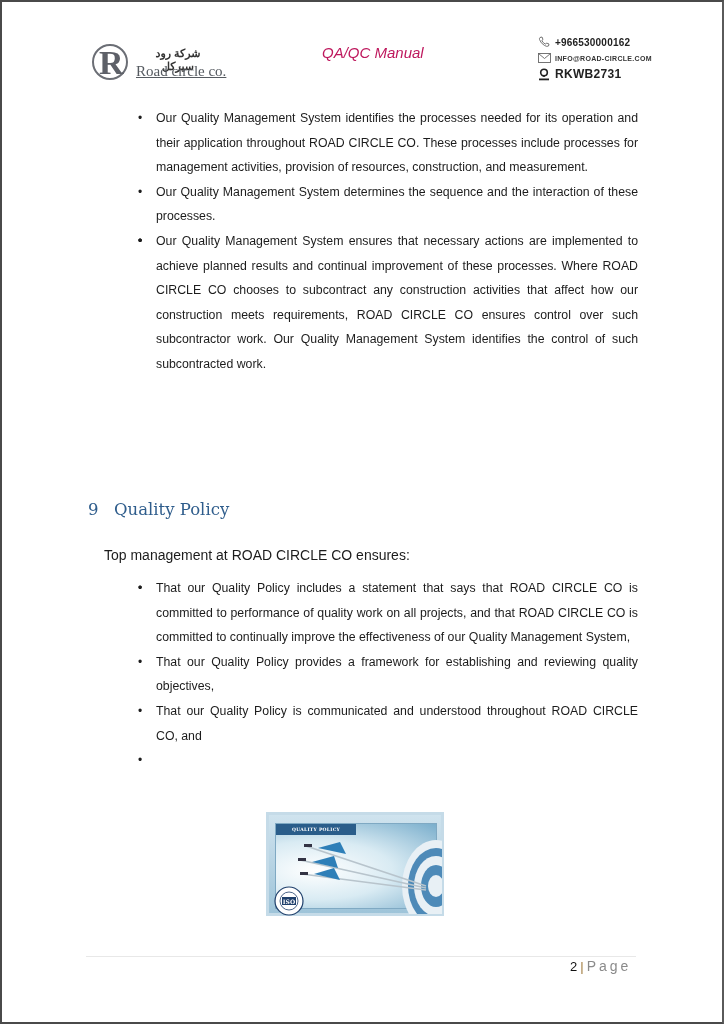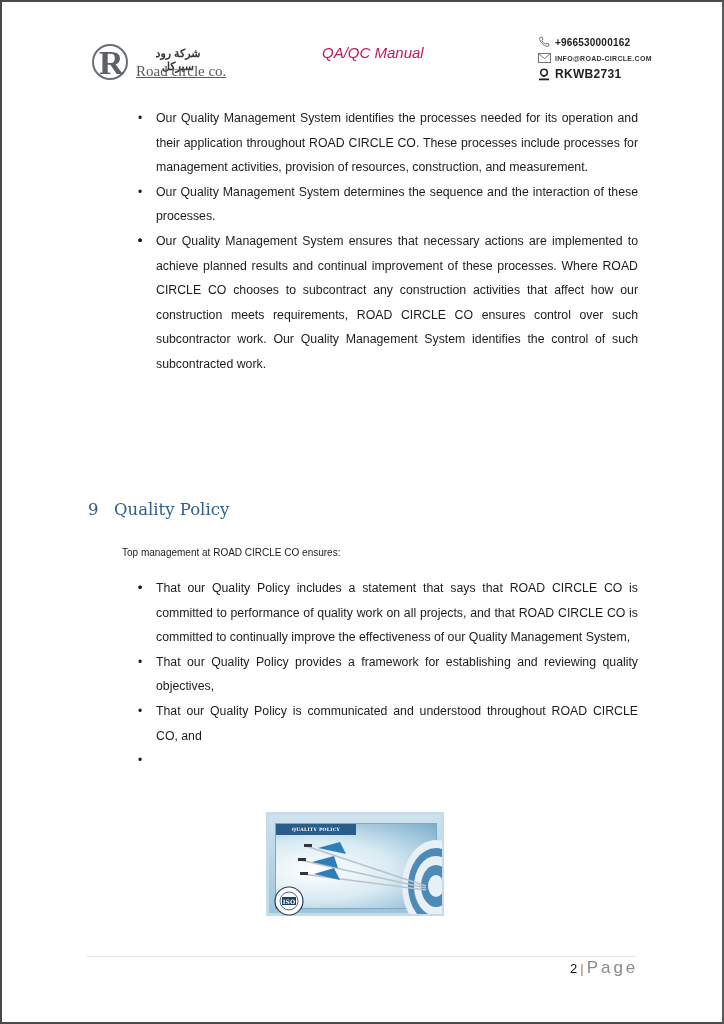--- a/index.html
+++ b/index.html
@@ -54,21 +54,21 @@
       position: absolute; left: 0; top: 0; font-size: 12px;
     }
     .list-a { top: 106px; }
     .list-b { top: 576px; }
 
     .heading {
       position: absolute; left: 88px; top: 500px; font-family: "DejaVu Serif", serif;
       font-size: 16.5px; font-weight: normal; color: #2f5d8c;
     }
     .heading .num { display: inline-block; width: 26px; }
-    .intro { position: absolute; left: 122px; top: 547px; font-size: 10px; color: #1c1c1c; }
+    .intro { position: absolute; left: 104px; top: 547px; font-size: 14px; color: #1c1c1c; }
 
     
     .figure {
       position: absolute; left: 266px; top: 812px; width: 178px; height: 104px;
       background: linear-gradient(180deg, #cfe3ee 0%, #9ec4d9 100%);
       box-sizing: border-box; border: 3px solid #c5dbe8;
     }
     .figure-inner {
       position: absolute; left: 6px; top: 8px; right: 4px; bottom: 4px;
       background: radial-gradient(ellipse at 25% 55%, #ffffff 0%, #d9ebf3 45%, #7aaecc 100%);
@@ -77,21 +77,21 @@
     .fig-banner {
       position: absolute; left: 0; top: 0; width: 80px; height: 11px; background: #2a5d8a;
       color: #fff; font-family: "DejaVu Serif", serif; font-size: 4.5px; font-weight: bold;
       text-align: center; line-height: 11px; letter-spacing: 0.3px;
     }
     .fig-svg { position: absolute; left: 0; top: 0; }
 
     .footer-line { position: absolute; left: 86px; top: 956px; width: 550px; height: 1px; background: #e8e8e8; }
     .page-num { position: absolute; left: 570px; top: 958px; font-size: 13px; color: #111; white-space: nowrap; }
     .page-num .sep { color: #a07a3c; margin: 0 3px; }
-    .page-num .pg { color: #8a8a8a; letter-spacing: 3px; font-size: 17px; }
+    .page-num .pg { color: #8a8a8a; letter-spacing: 3px; font-size: 14px; }
   </style>
 </head>
 <body>
 
 <div class="frame"></div>
 
 <div class="page">
 
   <div class="logo">
     <div class="logo-mark">

